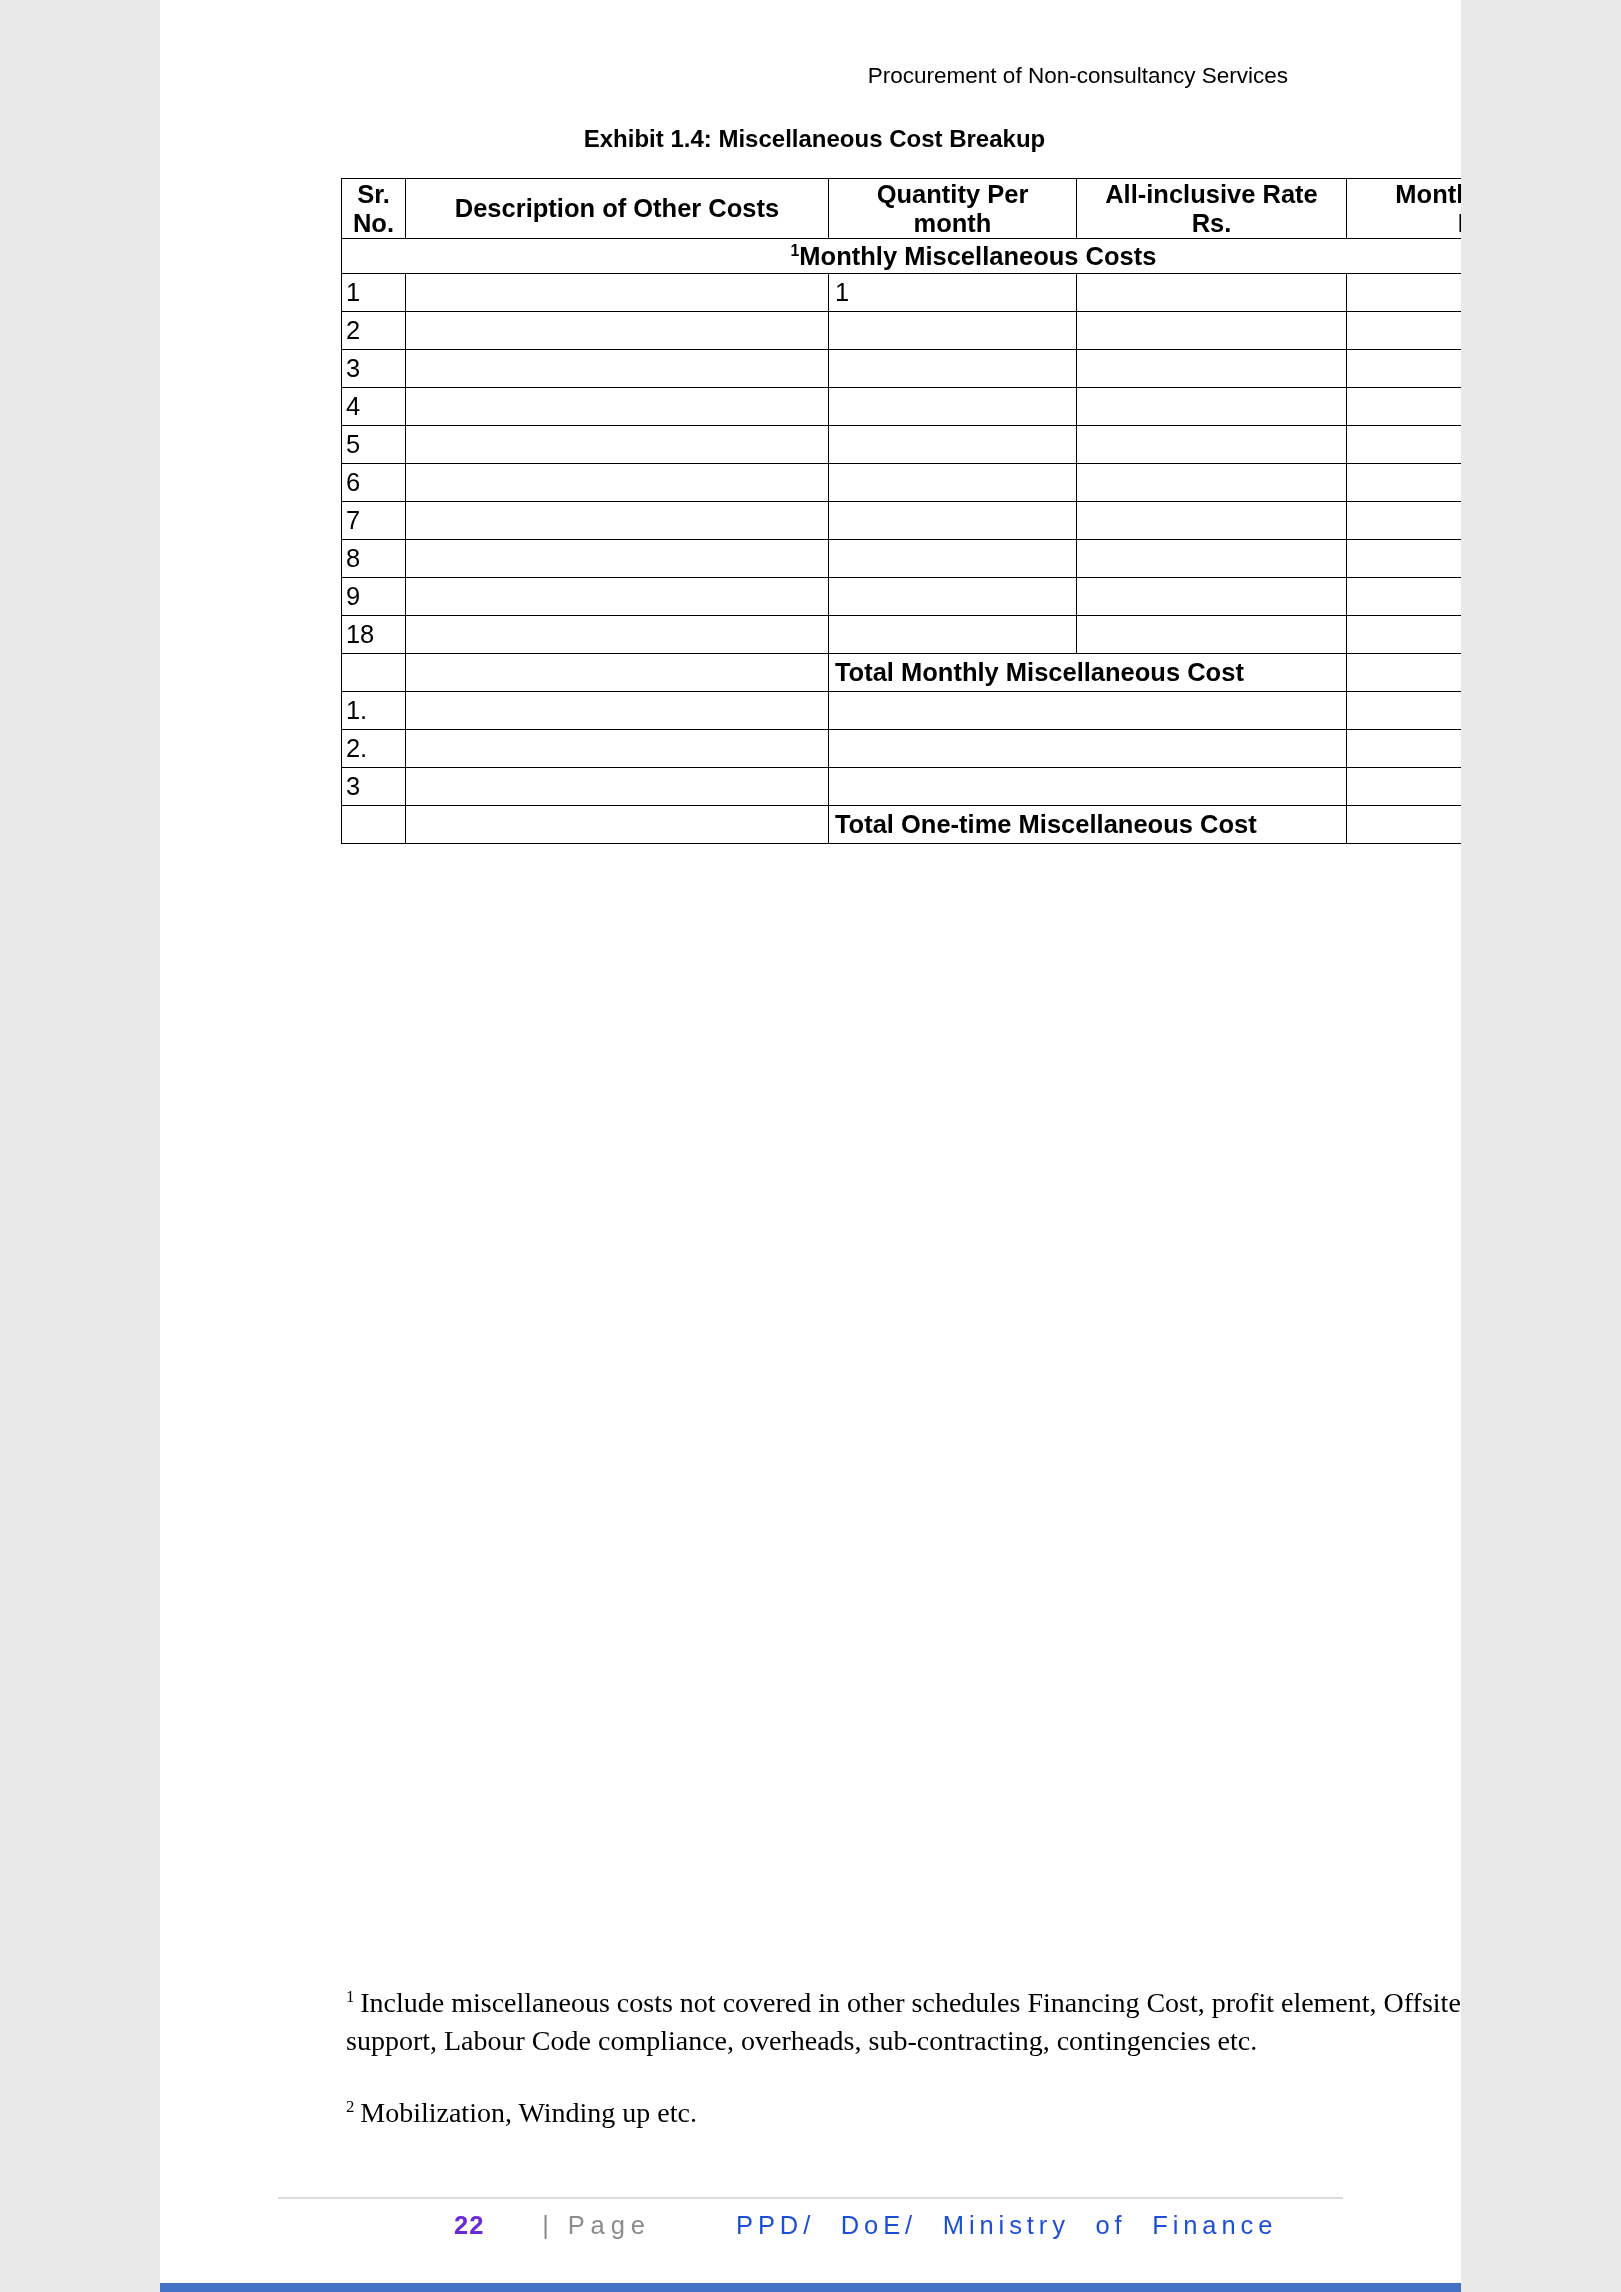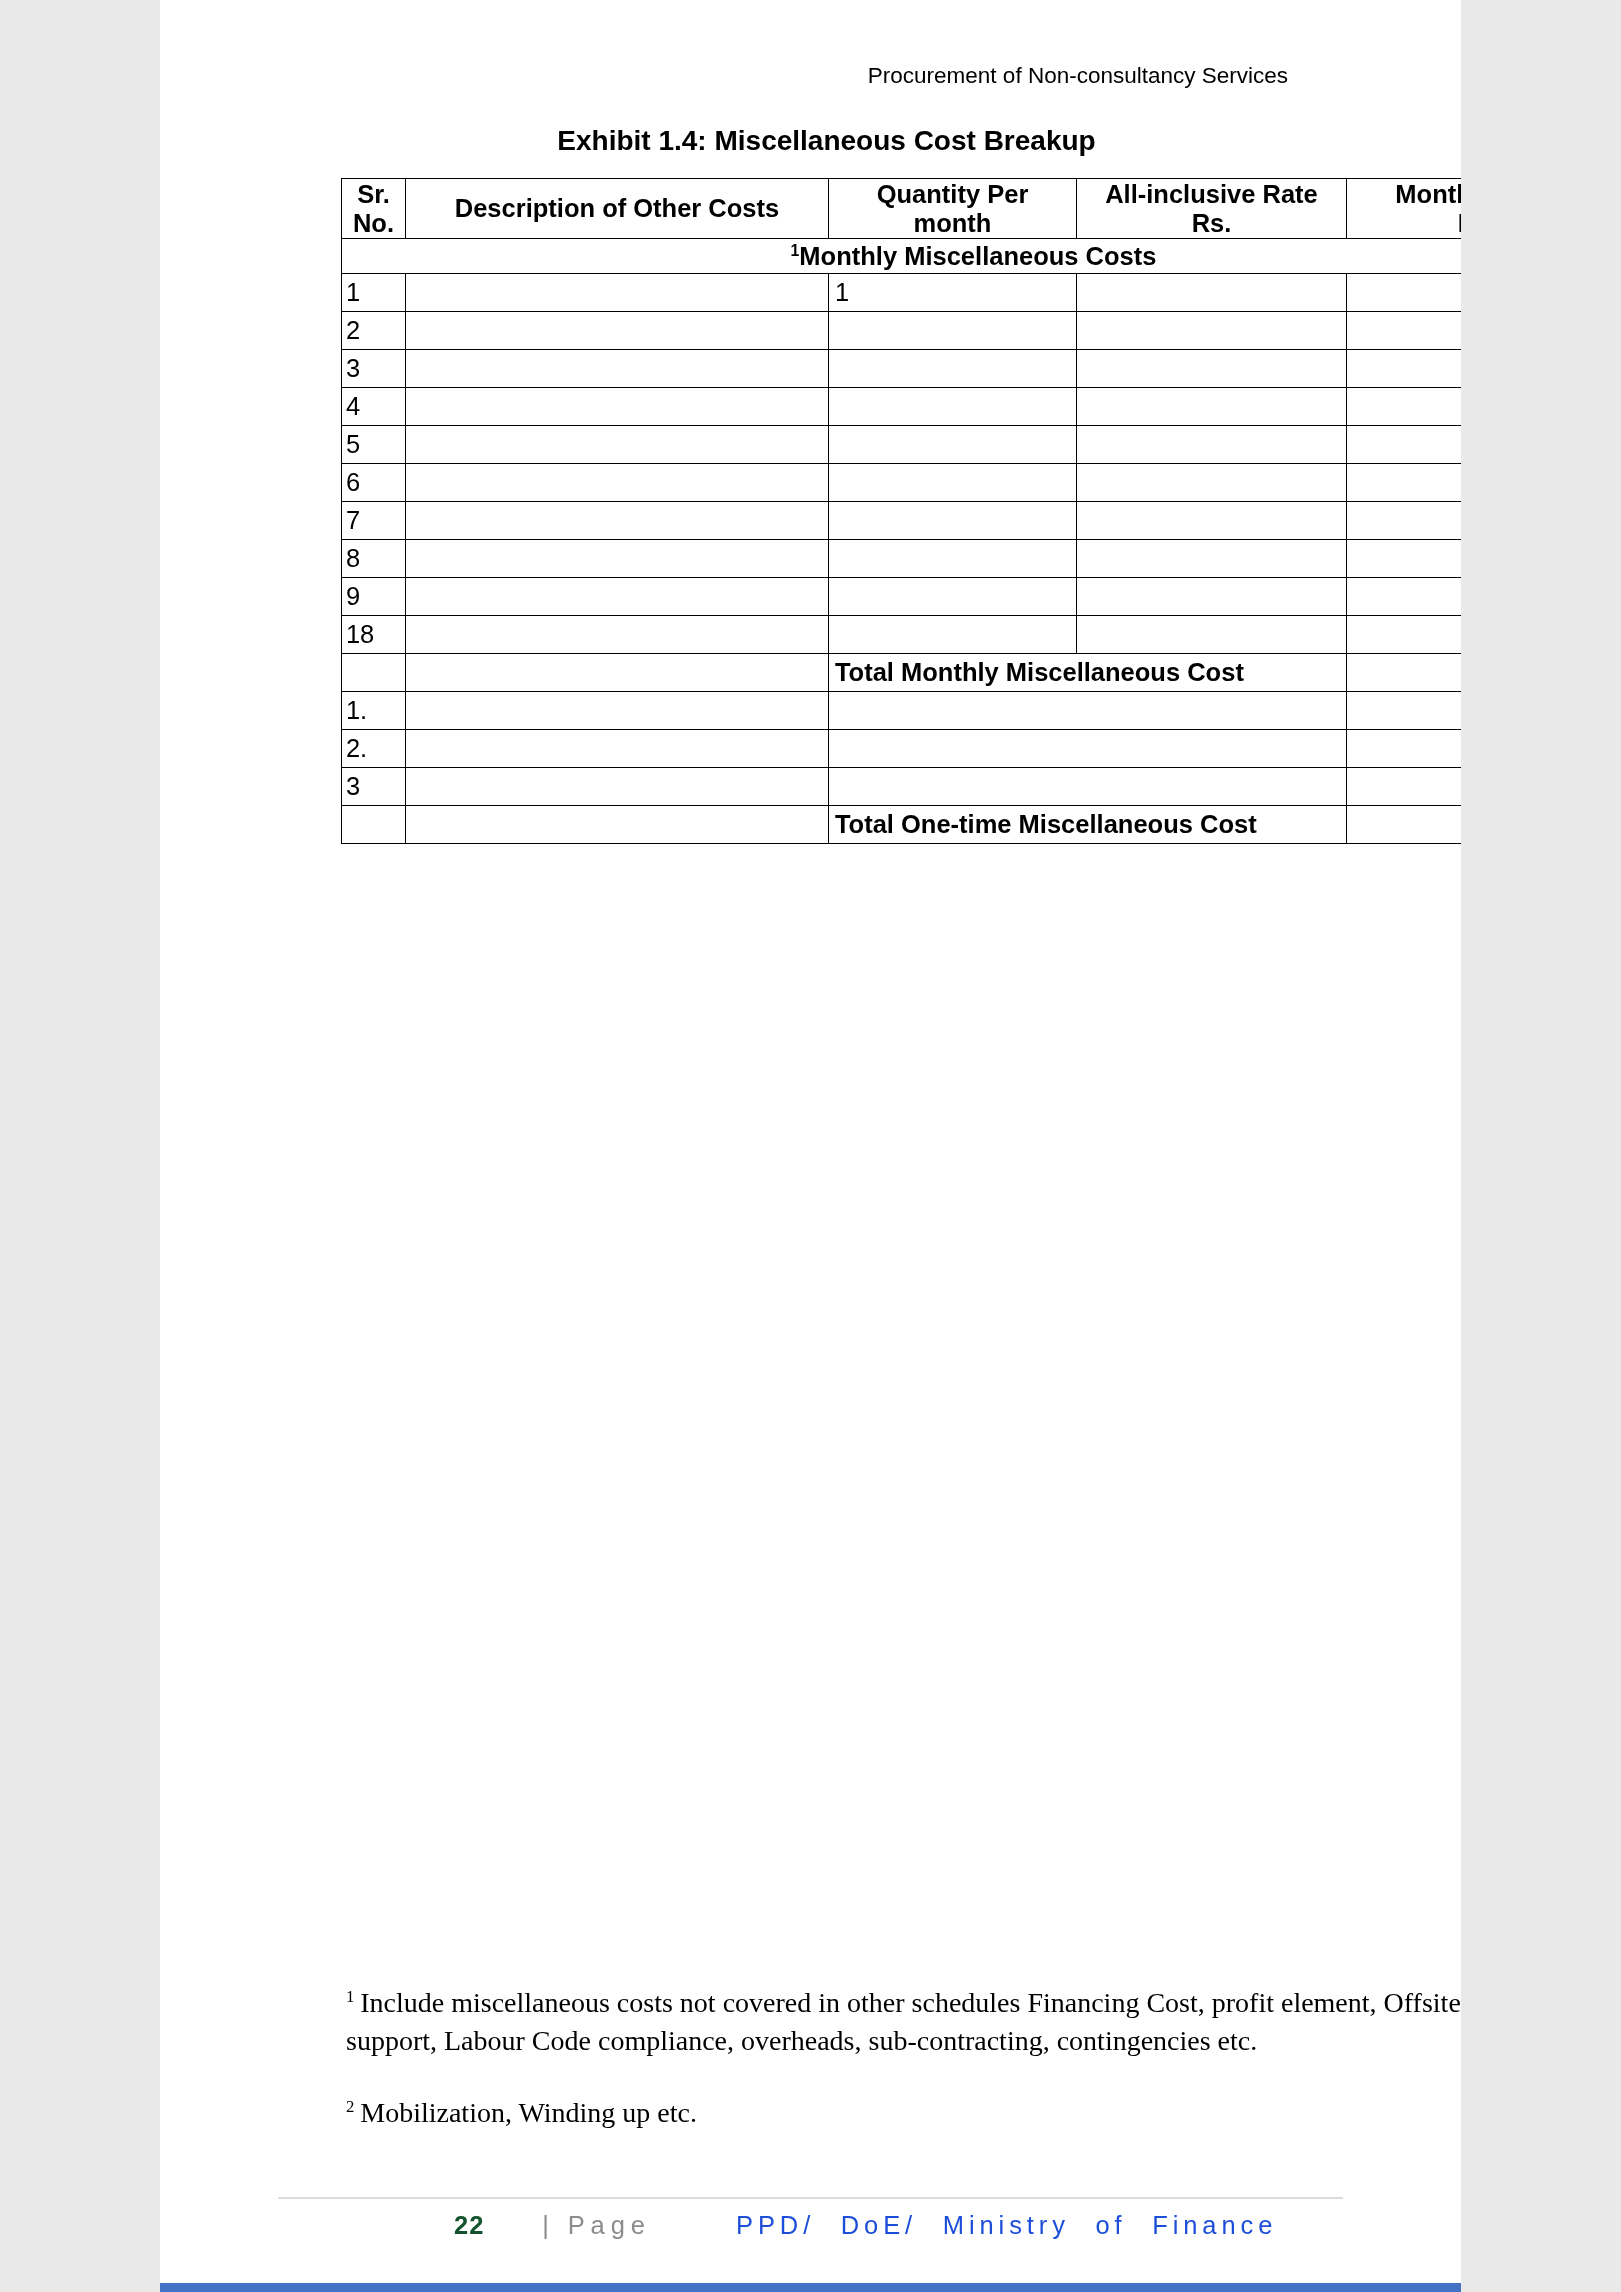--- a/index.html
+++ b/index.html
@@ -13,22 +13,22 @@
     color:#000;
     overflow:hidden;
   }
 
   .header-right {
     position:absolute; top:63px; right:173px;
     font-size:22.5px; color:#000;
   }
 
   .doc-title {
-    position:absolute; top:125px; left:16px; width:100%;
-    text-align:center; font-weight:bold; font-size:28px;
+    position:absolute; top:125px; left:4px; width:100%;
+    text-align:center; font-weight:bold; font-size:24px;
   }
 
   table.cost-table {
     position:absolute; top:178px; left:181px; width:1266px;
     border-collapse:collapse; table-layout:fixed;
   }
   .cost-table th, .cost-table td {
     border:1.5px solid #000;
     font-size:25.5px;
     padding:1px 5.9px;
@@ -60,21 +60,21 @@
 
   .footer-rule {
     position:absolute; left:118px; right:118px; top:2197px;
     border-top:2px solid #dcdcdc; height:0;
   }
   .footer-left {
     position:absolute; left:294px; top:2211px;
     font-size:25.5px; color:#8c8c8c;
   }
   .footer-left .pg-num {
-    color:#14532d; font-weight:bold; letter-spacing:1px; margin-right:9.8px;
+    color:#6d28d9; font-weight:bold; letter-spacing:1px; margin-right:9.8px;
   }
   .footer-left .pg-word { letter-spacing:5.9px;margin-left:48px; }
   .footer-org {
     position:absolute; left:576px; top:2211px;
     font-size:25.5px; color:#1d4ed8;
     letter-spacing:4.9px; word-spacing:13.7px;
   }
 
   .bottom-accent-bar {
     position:absolute; left:0; bottom:0; width:100%; height:9.8px;

